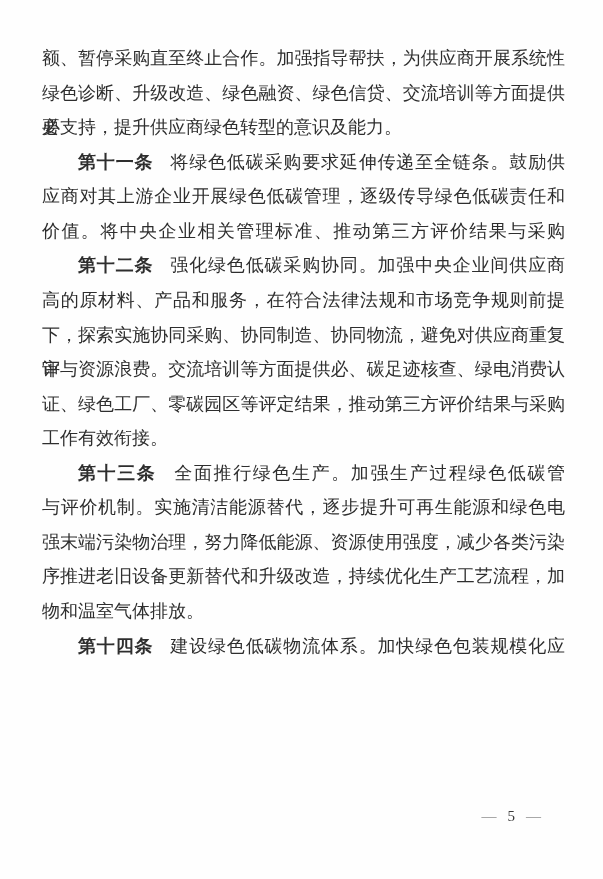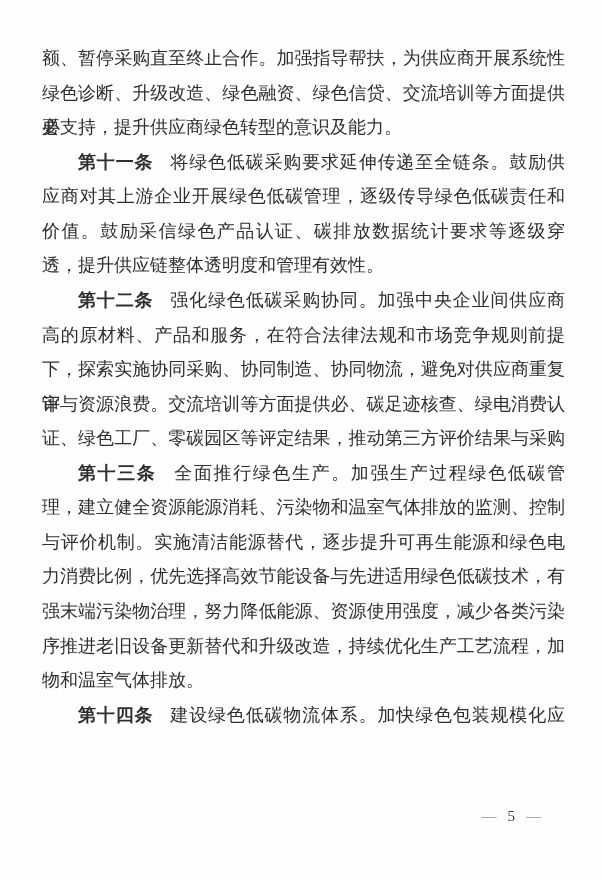--- a/index.html
+++ b/index.html
@@ -66,31 +66,29 @@
 </head>
 <body>
 
 <div class="page">
   <div class="doc-body">
       <div class="line fill">额、暂停采购直至终止合作。加强指导帮扶，为供应商开展系统性</div>
       <div class="line fill">绿色诊断、升级改造、绿色融资、绿色信贷、交流培训等方面提供必</div>
       <div class="line">要支持，提升供应商绿色转型的意识及能力。</div>
       <div class="line fill indent"><span class="term">第十一条</span><span class="term-gap"></span><span>将绿色低碳采购要求延伸传递至全链条。鼓励供</span></div>
       <div class="line fill">应商对其上游企业开展绿色低碳管理，逐级传导绿色低碳责任和</div>
-      <div class="line fill">价值。鼓励采信绿色产品认证、碳排放数据统计要求等逐级穿</div>
-      <div class="line">透，提升供应链整体透明度和管理有效性。</div>
+      <div class="line fill">价值。将中央企业相关管理标准、推动第三方评价结果与采购</div>
       <div class="line fill indent"><span class="term">第十二条</span><span class="term-gap"></span><span>强化绿色低碳采购协同。加强中央企业间供应商</span></div>
       <div class="line fill">高的原材料、产品和服务，在符合法律法规和市场竞争规则前提</div>
       <div class="line fill">下，探索实施协同采购、协同制造、协同物流，避免对供应商重复评</div>
       <div class="line fill">审与资源浪费。交流培训等方面提供必、碳足迹核查、绿电消费认</div>
       <div class="line fill">证、绿色工厂、零碳园区等评定结果，推动第三方评价结果与采购</div>
+      <div class="line">工作有效衔接。</div>
       <div class="line fill indent"><span class="term">第十三条</span><span class="term-gap"></span><span>全面推行绿色生产。加强生产过程绿色低碳管</span></div>
-      <div class="line fill">理，建立健全资源能源消耗、污染物和温室气体排放的监测、控制</div>
       <div class="line fill">与评价机制。实施清洁能源替代，逐步提升可再生能源和绿色电</div>
-      <div class="line fill">力消费比例，优先选择高效节能设备与先进适用绿色低碳技术，有</div>
       <div class="line fill">强末端污染物治理，努力降低能源、资源使用强度，减少各类污染</div>
       <div class="line fill">序推进老旧设备更新替代和升级改造，持续优化生产工艺流程，加</div>
       <div class="line">物和温室气体排放。</div>
       <div class="line fill indent"><span class="term">第十四条</span><span class="term-gap"></span><span>建设绿色低碳物流体系。加快绿色包装规模化应</span></div>
     </div>
   <div class="page-footer">
     <span class="footer-dash">—</span>
     <span class="footer-num">5</span>
     <span class="footer-dash">—</span>
   </div>

